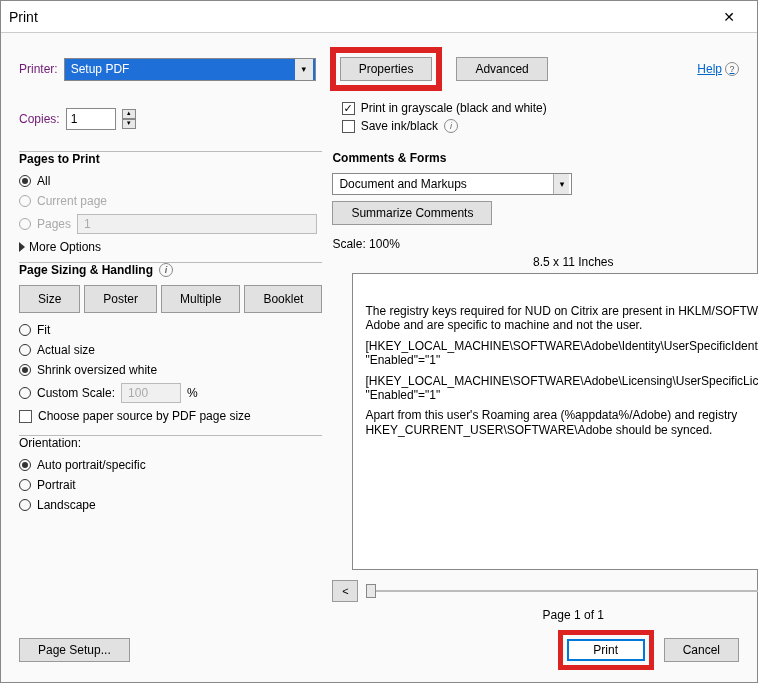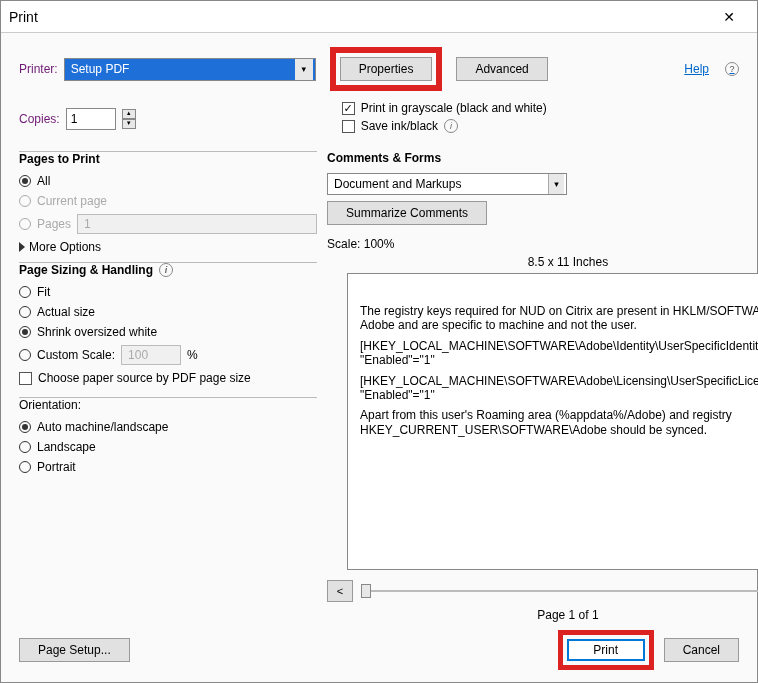--- a/index.html
+++ b/index.html
@@ -10,21 +10,21 @@
 .titlebar .close { width: 40px; text-align: center; font-size: 14px; cursor: pointer; }
 .content { padding: 14px 18px 12px 18px; display: flex; flex-direction: column; height: calc(100% - 32px); }
 .row { display: flex; align-items: center; gap: 6px; }
 .top-row { margin-bottom: 10px; }
 .label { color: #701a75; }
 .printer-select { height: 23px; width: 252px; background: #1e6fd8; color: #fff; border: 1px solid #888; display: flex; align-items: center; padding: 0 6px; position: relative; }
 .printer-select .caret { position: absolute; right: 2px; top: 0; width: 18px; height: 100%; background: #e8e8e8; color: #000; display: flex; align-items: center; justify-content: center; font-size: 9px; }
 .btn { background: #e1e1e1; border: 1px solid #999; height: 24px; padding: 0 18px; display: inline-flex; align-items: center; justify-content: center; cursor: pointer; }
 .highlight-red { border: 6px solid #d22; padding: 4px; display: inline-block; }
 .properties-wrap { margin-left: 8px; }
-.help-link { margin-left: auto; color: #0066cc; text-decoration: underline; display: flex; align-items: center; gap: 16px; }
+.help-link { margin-left: auto; color: #0066cc; text-decoration: underline; display: flex; align-items: center; gap: 3px; }
 .help-link .info { width: 14px; height: 14px; border: 1px solid #888; border-radius: 50%; display: inline-flex; align-items: center; justify-content: center; font-size: 9px; color: #555; }
 .copies-row { margin-bottom: 8px; }
 .copies-input { width: 50px; height: 22px; border: 1px solid #888; padding: 2px 4px; }
 .spinner { display: flex; flex-direction: column; width: 14px; }
 .spinner div { height: 10px; border: 1px solid #888; background: #e8e8e8; font-size: 6px; text-align: center; line-height: 7px; cursor: pointer; }
 .checkbox-row { display: flex; align-items: center; gap: 6px; margin-bottom: 4px; }
 .chk { width: 13px; height: 13px; border: 1px solid #555; display: inline-flex; align-items: center; justify-content: center; font-size: 10px; background: #fff; }
 .chk.checked::after { content: "✓"; color: #000; font-size: 11px; line-height: 1; }
 .info-icon { width: 14px; height: 14px; border: 1px solid #888; border-radius: 50%; display: inline-flex; align-items: center; justify-content: center; font-size: 9px; color: #666; font-style: italic; }
 .main-cols { display: flex; gap: 10px; margin-top: 6px; flex: 1; min-height: 0; }
@@ -124,20 +124,26 @@
             <span class="triangle-right"></span>
             <span>More Options</span>
           </div>
         </div>
 
         <div class="group">
           <div class="group-title" style="display:flex;align-items:center;gap:6px;">
             <span>Page Sizing &amp; Handling</span>
             <span class="info-icon">i</span>
           </div>
+          <div class="sizing-buttons">
+            <span class="btn">Size</span>
+            <span class="btn">Poster</span>
+            <span class="btn">Multiple</span>
+            <span class="btn">Booklet</span>
+          </div>
           <div class="radio-row">
             <span class="radio"></span>
             <span>Fit</span>
           </div>
           <div class="radio-row">
             <span class="radio"></span>
             <span>Actual size</span>
           </div>
           <div class="radio-row">
             <span class="radio selected"></span>
@@ -152,29 +158,29 @@
           <div class="checkbox-row" style="margin-top:6px;">
             <span class="chk"></span>
             <span>Choose paper source by PDF page size</span>
           </div>
         </div>
 
         <div class="group">
           <div style="margin-bottom:8px;">Orientation:</div>
           <div class="radio-row">
             <span class="radio selected"></span>
-            <span>Auto machine/landscape</span>
+            <span>Auto portrait/specific</span>
+          </div>
+          <div class="radio-row">
+            <span class="radio"></span>
+            <span>Portrait</span>
           </div>
           <div class="radio-row">
             <span class="radio"></span>
             <span>Landscape</span>
-          </div>
-          <div class="radio-row">
-            <span class="radio"></span>
-            <span>Portrait</span>
           </div>
         </div>
       </div>
 
       <div class="right-col">
         <div class="group-title">Comments &amp; Forms</div>
         <div class="combo">
           <span>Document and Markups</span>
           <span class="caret2">▾</span>
         </div>

